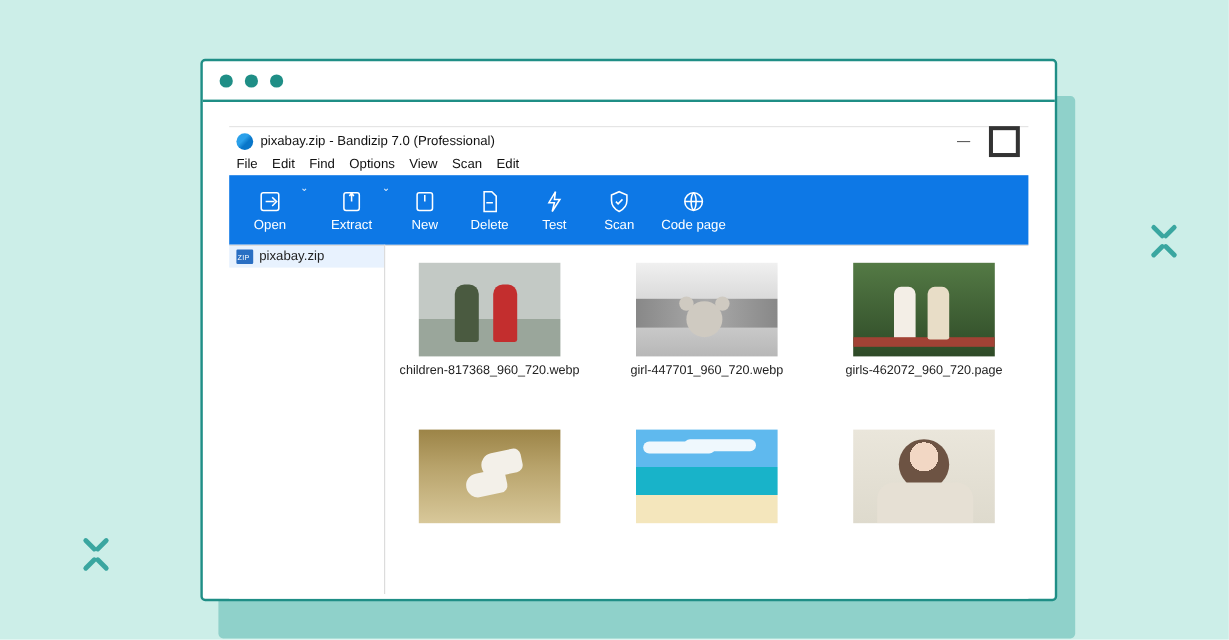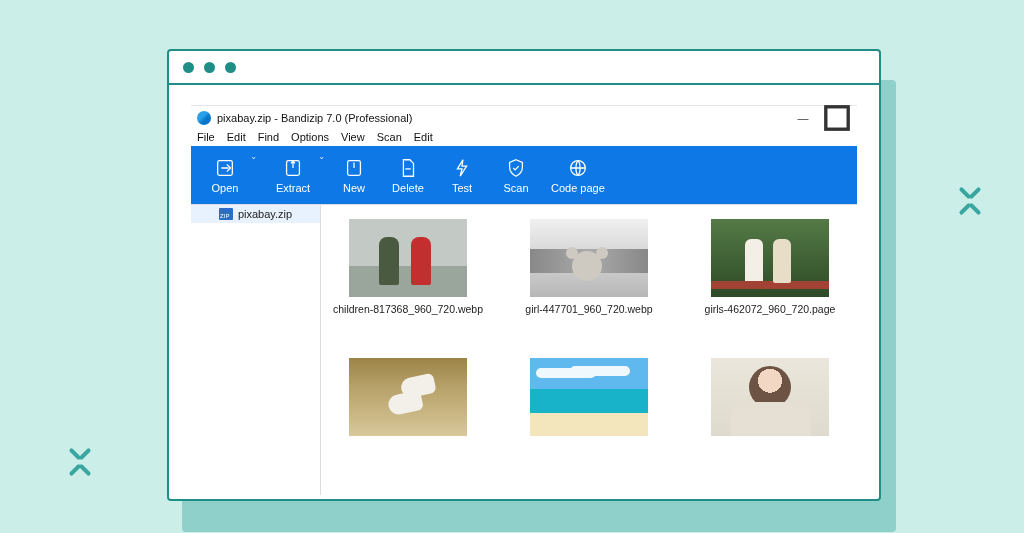--- a/index.html
+++ b/index.html
@@ -133,21 +133,20 @@
       width: 168px;
       border-right: 1px solid #dcdcdc;
       border-top: 1px solid #dcdcdc;
       background: #fff;
     }
     .tree-item {
       display: flex; align-items: center; gap: 5px;
       height: 18px; padding: 0 6px;
       background: #e8f2fe;
       font-size: 11px;
-      justify-content: center;
     }
     .zip-icon {
       width: 14px; height: 12px;
       background: #2a6fc3;
       border-radius: 1px;
       position: relative;
     }
     .zip-icon::after {
       content: 'ZIP';
       position: absolute;

